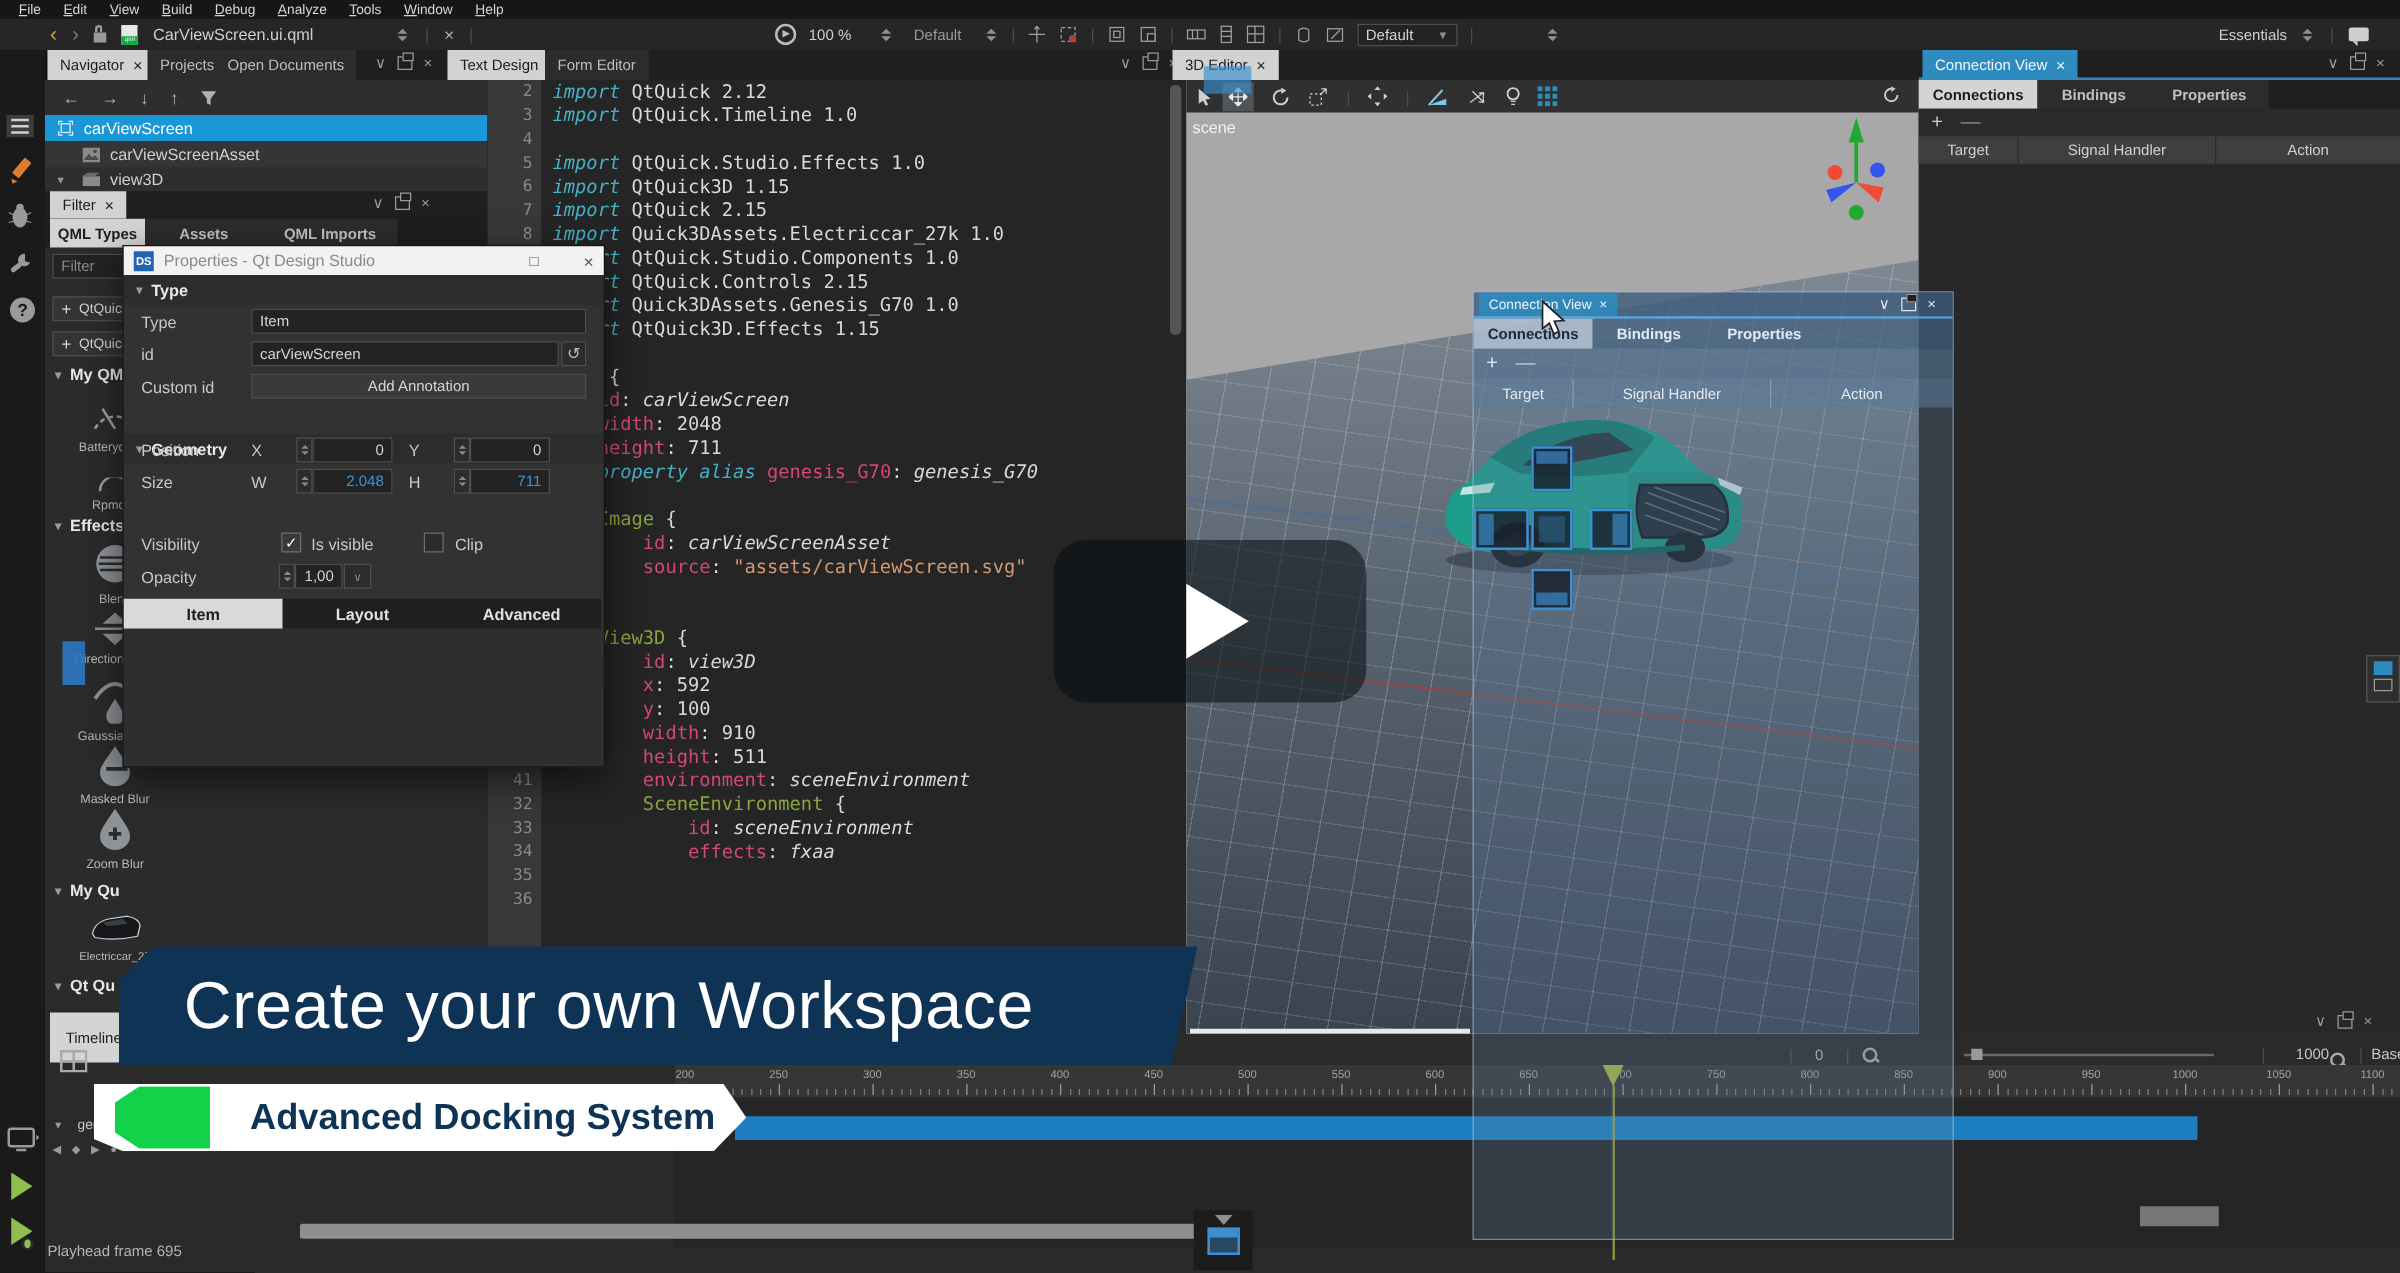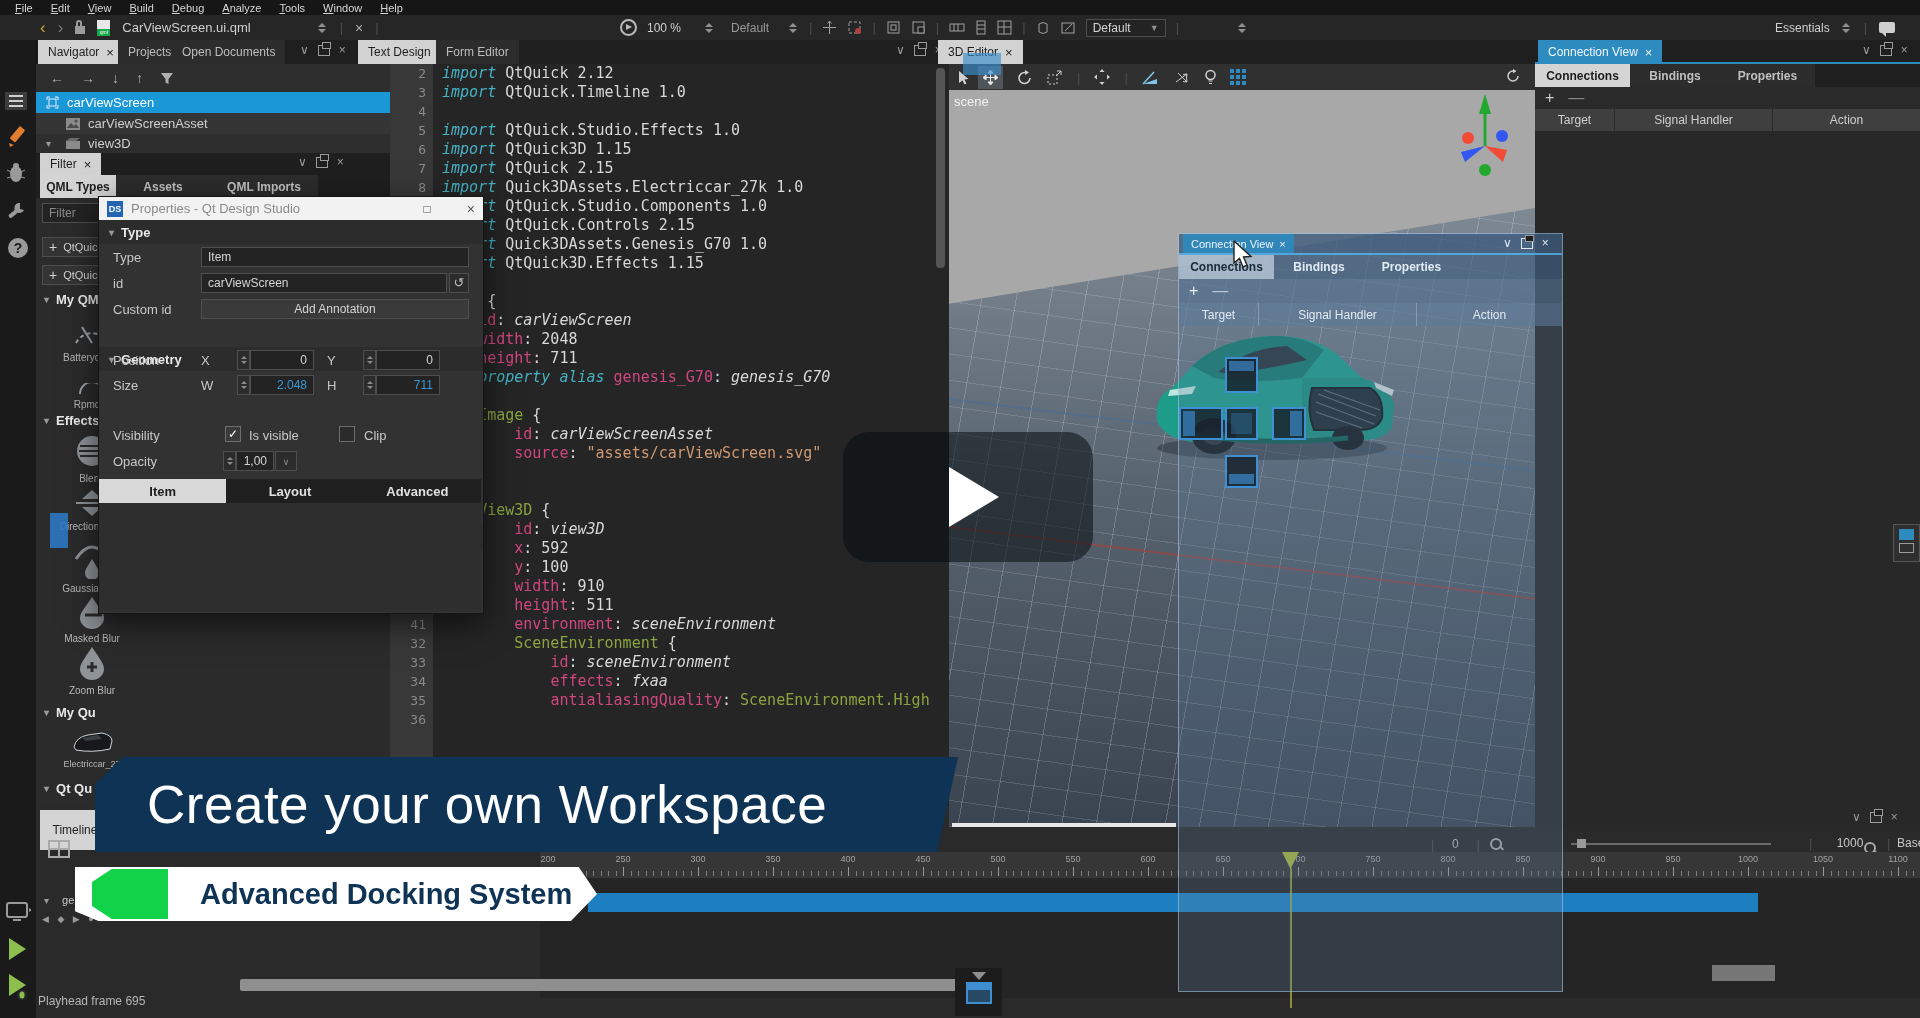--- a/index.html
+++ b/index.html
@@ -562,21 +562,20 @@
         <div class="cl" style="top: 437px;"><span class="c-pl">    </span><span class="c-type">View3D</span><span class="c-pl"> {</span></div>
         <div class="cl" style="top: 456px;"><span class="c-pl">        </span><span class="c-prop">id</span><span class="c-pl">: </span><span class="c-id">view3D</span></div>
         <div class="cl" style="top: 475px;"><span class="c-pl">        </span><span class="c-prop">x</span><span class="c-pl">: 592</span></div>
         <div class="cl" style="top: 494px;"><span class="c-pl">        </span><span class="c-prop">y</span><span class="c-pl">: 100</span></div>
         <div class="cl" style="top: 513px;"><span class="c-pl">        </span><span class="c-prop">width</span><span class="c-pl">: 910</span></div>
         <div class="cl" style="top: 532px;"><span class="c-pl">        </span><span class="c-prop">height</span><span class="c-pl">: 511</span></div>
         <div class="cl" style="top: 551px;"><span class="c-pl">        </span><span class="c-prop">environment</span><span class="c-pl">: </span><span class="c-id">sceneEnvironment</span></div>
         <div class="cl" style="top: 570px;"><span class="c-pl">        </span><span class="c-type">SceneEnvironment</span><span class="c-pl"> {</span></div>
         <div class="cl" style="top: 589px;"><span class="c-pl">            </span><span class="c-prop">id</span><span class="c-pl">: </span><span class="c-id">sceneEnvironment</span></div>
         <div class="cl" style="top: 608px;"><span class="c-pl">            </span><span class="c-prop">effects</span><span class="c-pl">: </span><span class="c-id">fxaa</span></div>
-        <div class="cl" style="top: 627px;"><span class="c-pl">            </span><span class="c-prop">antialiasingQuality</span><span class="c-pl">: </span><span class="c-type">SceneEnvironment.High</span></div>
       </div>
     <div class="abs" style="left:546px;top:4px;width:9px;height:200px;background:#555;border-radius:4px;"></div>
   </div>
 
   <div id="timeline" class="abs">
 
     <div class="cv-tab active" style="left:4px;top:4px;width:70px;height:40px;font-weight:normal;">
         <span>Timeline</span>
       </div>
     <svg class="abs" style="left:12px;top:34px;" width="22" height="18">

